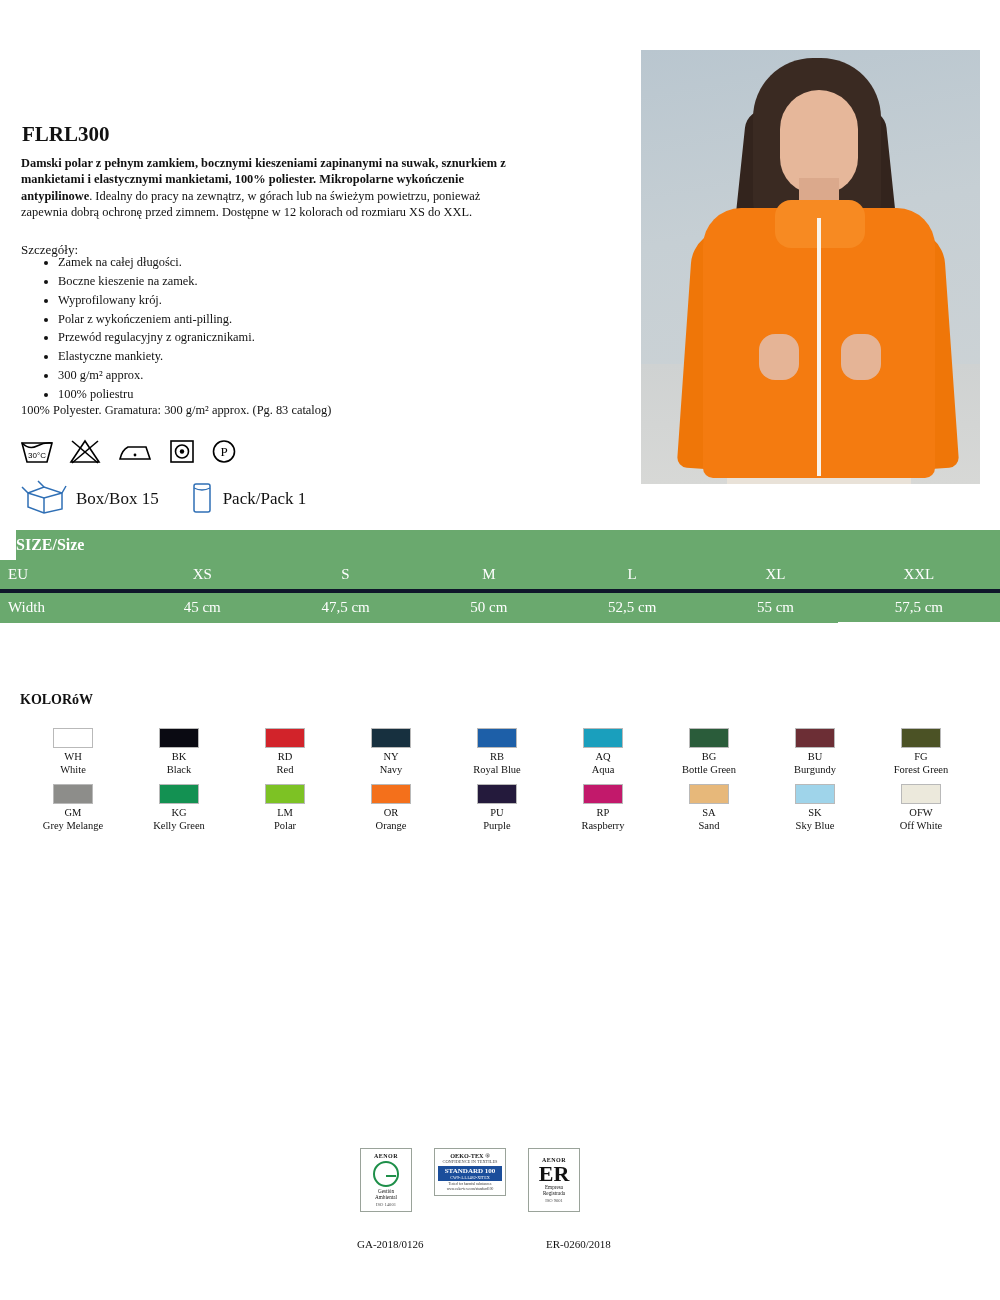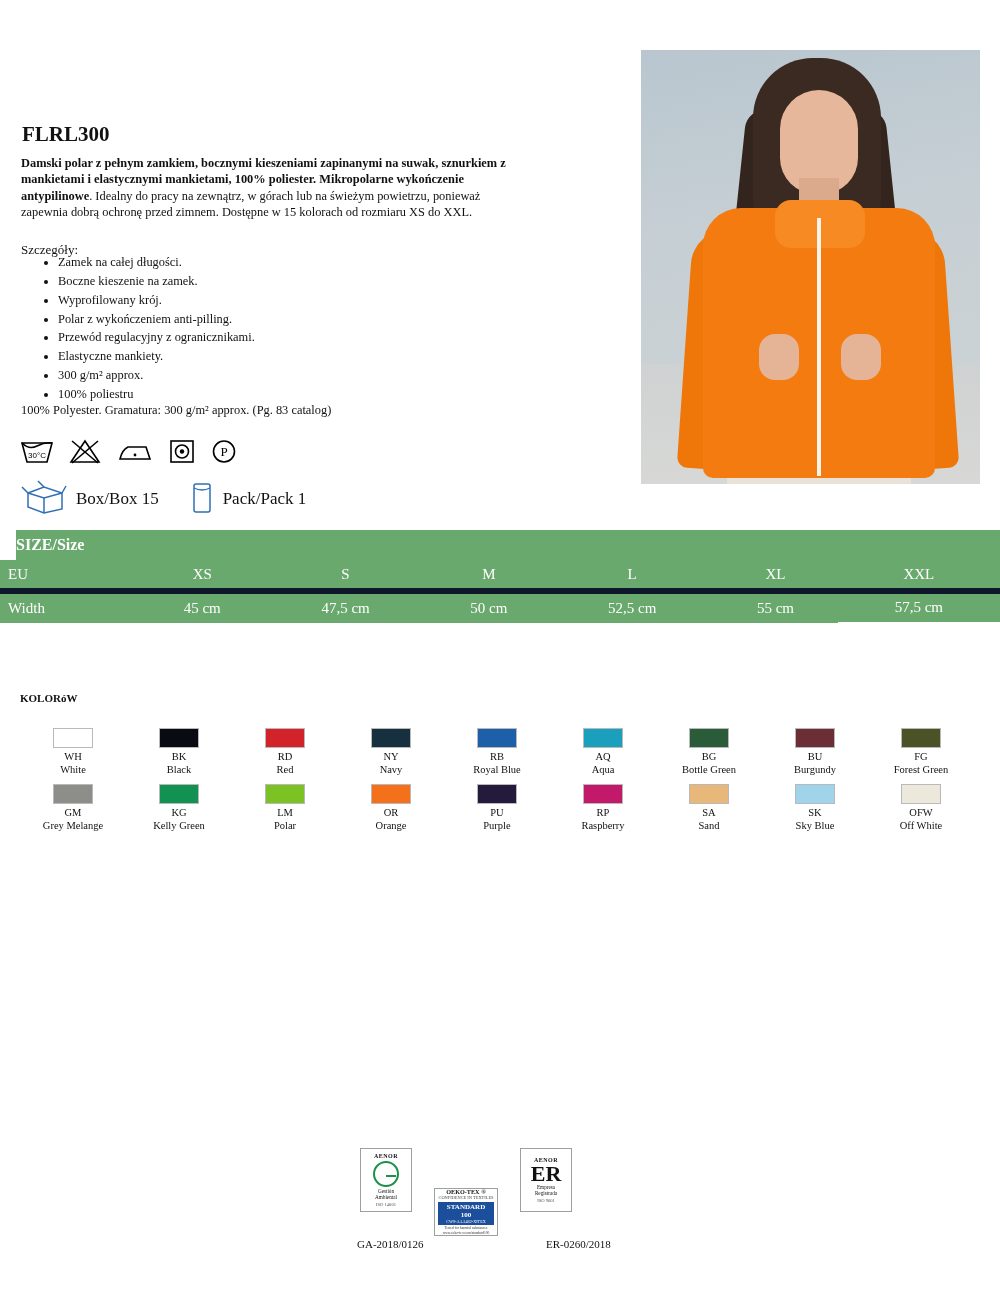--- a/index.html
+++ b/index.html
@@ -132,30 +132,30 @@
   }
   .size-header span { padding-left: 0px; }
   .size-table {
     position: absolute; left: 0; top: 560px; width: 1000px;
     border-collapse: collapse;
     background: #6aa96e; color: #ffffff;
     font-size: 15px;
   }
   .size-table td {
     height: 31px; padding: 0 0 0 0; text-align: center;
-    border-bottom: 6px solid #0f172a;
+    border-bottom: 4px solid #0f172a;
   }
   .size-table td.first { text-align: left; padding-left: 8px; width: 140px; }
   .size-table tr:last-child td { border-bottom: none; }
   .size-table tr:last-child td:last-child { border-bottom: 1px solid #ffffff; }
 
   
   .colors-title {
     position: absolute; left: 20px; top: 692px;
-    font-size: 11px; font-weight: bold;
+    font-size: 14px; font-weight: bold;
   }
   .color-grid {
     position: absolute; left: 20px; top: 728px; width: 960px;
     display: grid;
     grid-template-columns: repeat(9, 106px);
     row-gap: 8px;
   }
   .swatch-cell { text-align: center; }
   .swatch {
     width: 40px; height: 20px; margin: 0 auto 2px auto;
@@ -179,21 +179,21 @@
     width: 26px; height: 26px; border: 2px solid #1e8f49; border-radius: 50%;
     margin: 2px 0; position: relative;
   }
   .cert-aenor .c-mid:after {
     content: ""; position: absolute; left: 11px; top: 12px;
     width: 10px; height: 2px; background: #1e8f49;
   }
   .cert-aenor .c-sub { font-size: 5.2px; text-align: center; line-height: 1.15; }
   .cert-aenor .c-iso { font-size: 4.6px; color: #555; margin-top: 2px; }
 
-  .cert-oeko { width: 64px; height: 48px; padding: 3px; margin-top: 40px; }
+  .cert-oeko { width: 72px; height: 48px; padding: 3px; }
   .cert-oeko .o-top { font-size: 6.2px; font-weight: bold; }
   .cert-oeko .o-sub { font-size: 4.4px; color: #444; }
   .cert-oeko .o-band {
     background: #1b4e9b; color: #ffffff; font-size: 7px; font-weight: bold;
     padding: 1px 6px; margin: 2px 0 1px 0; width: 100%; text-align: center;
   }
   .cert-oeko .o-band small { display: block; font-size: 4.2px; font-weight: normal; }
   .cert-oeko .o-foot { font-size: 3.6px; text-align: center; line-height: 1.3; color: #333; }
 
   .cert-er { width: 52px; height: 64px; padding: 3px; }
@@ -210,21 +210,21 @@
   .cert-codes .code2 { position: absolute; left: 546px; }
 </style>
 </head>
 <body>
 
 <div class="page">
 
   <div class="ref">FLRL300</div>
 
   <div class="desc">
-    <b>Damski polar z pełnym zamkiem, bocznymi kieszeniami zapinanymi na suwak, sznurkiem z mankietami i elastycznymi mankietami, 100% poliester. Mikropolarne wykończenie antypilinowe</b><span>. Idealny do pracy na zewnątrz, w górach lub na świeżym powietrzu, ponieważ zapewnia dobrą ochronę przed zimnem. Dostępne w 15 kolorach od rozmiaru XS do XXL.</span>
+    <b>Damski polar z pełnym zamkiem, bocznymi kieszeniami zapinanymi na suwak, sznurkiem z mankietami i elastycznymi mankietami, 100% poliester. Mikropolarne wykończenie antypilinowe</b><span>. Idealny do pracy na zewnątrz, w górach lub na świeżym powietrzu, ponieważ zapewnia dobrą ochronę przed zimnem. Dostępne w 12 kolorach od rozmiaru XS do XXL.</span>
   </div>
 
   <div class="details-label">Szczegóły:</div>
 
   <ul class="features">
     <li>Zamek na całej długości.</li>
     <li>Boczne kieszenie na zamek.</li>
     <li>Wyprofilowany krój.</li>
     <li>Polar z wykończeniem anti-pilling.</li>
     <li>Przewód regulacyjny z ogranicznikami.</li>

